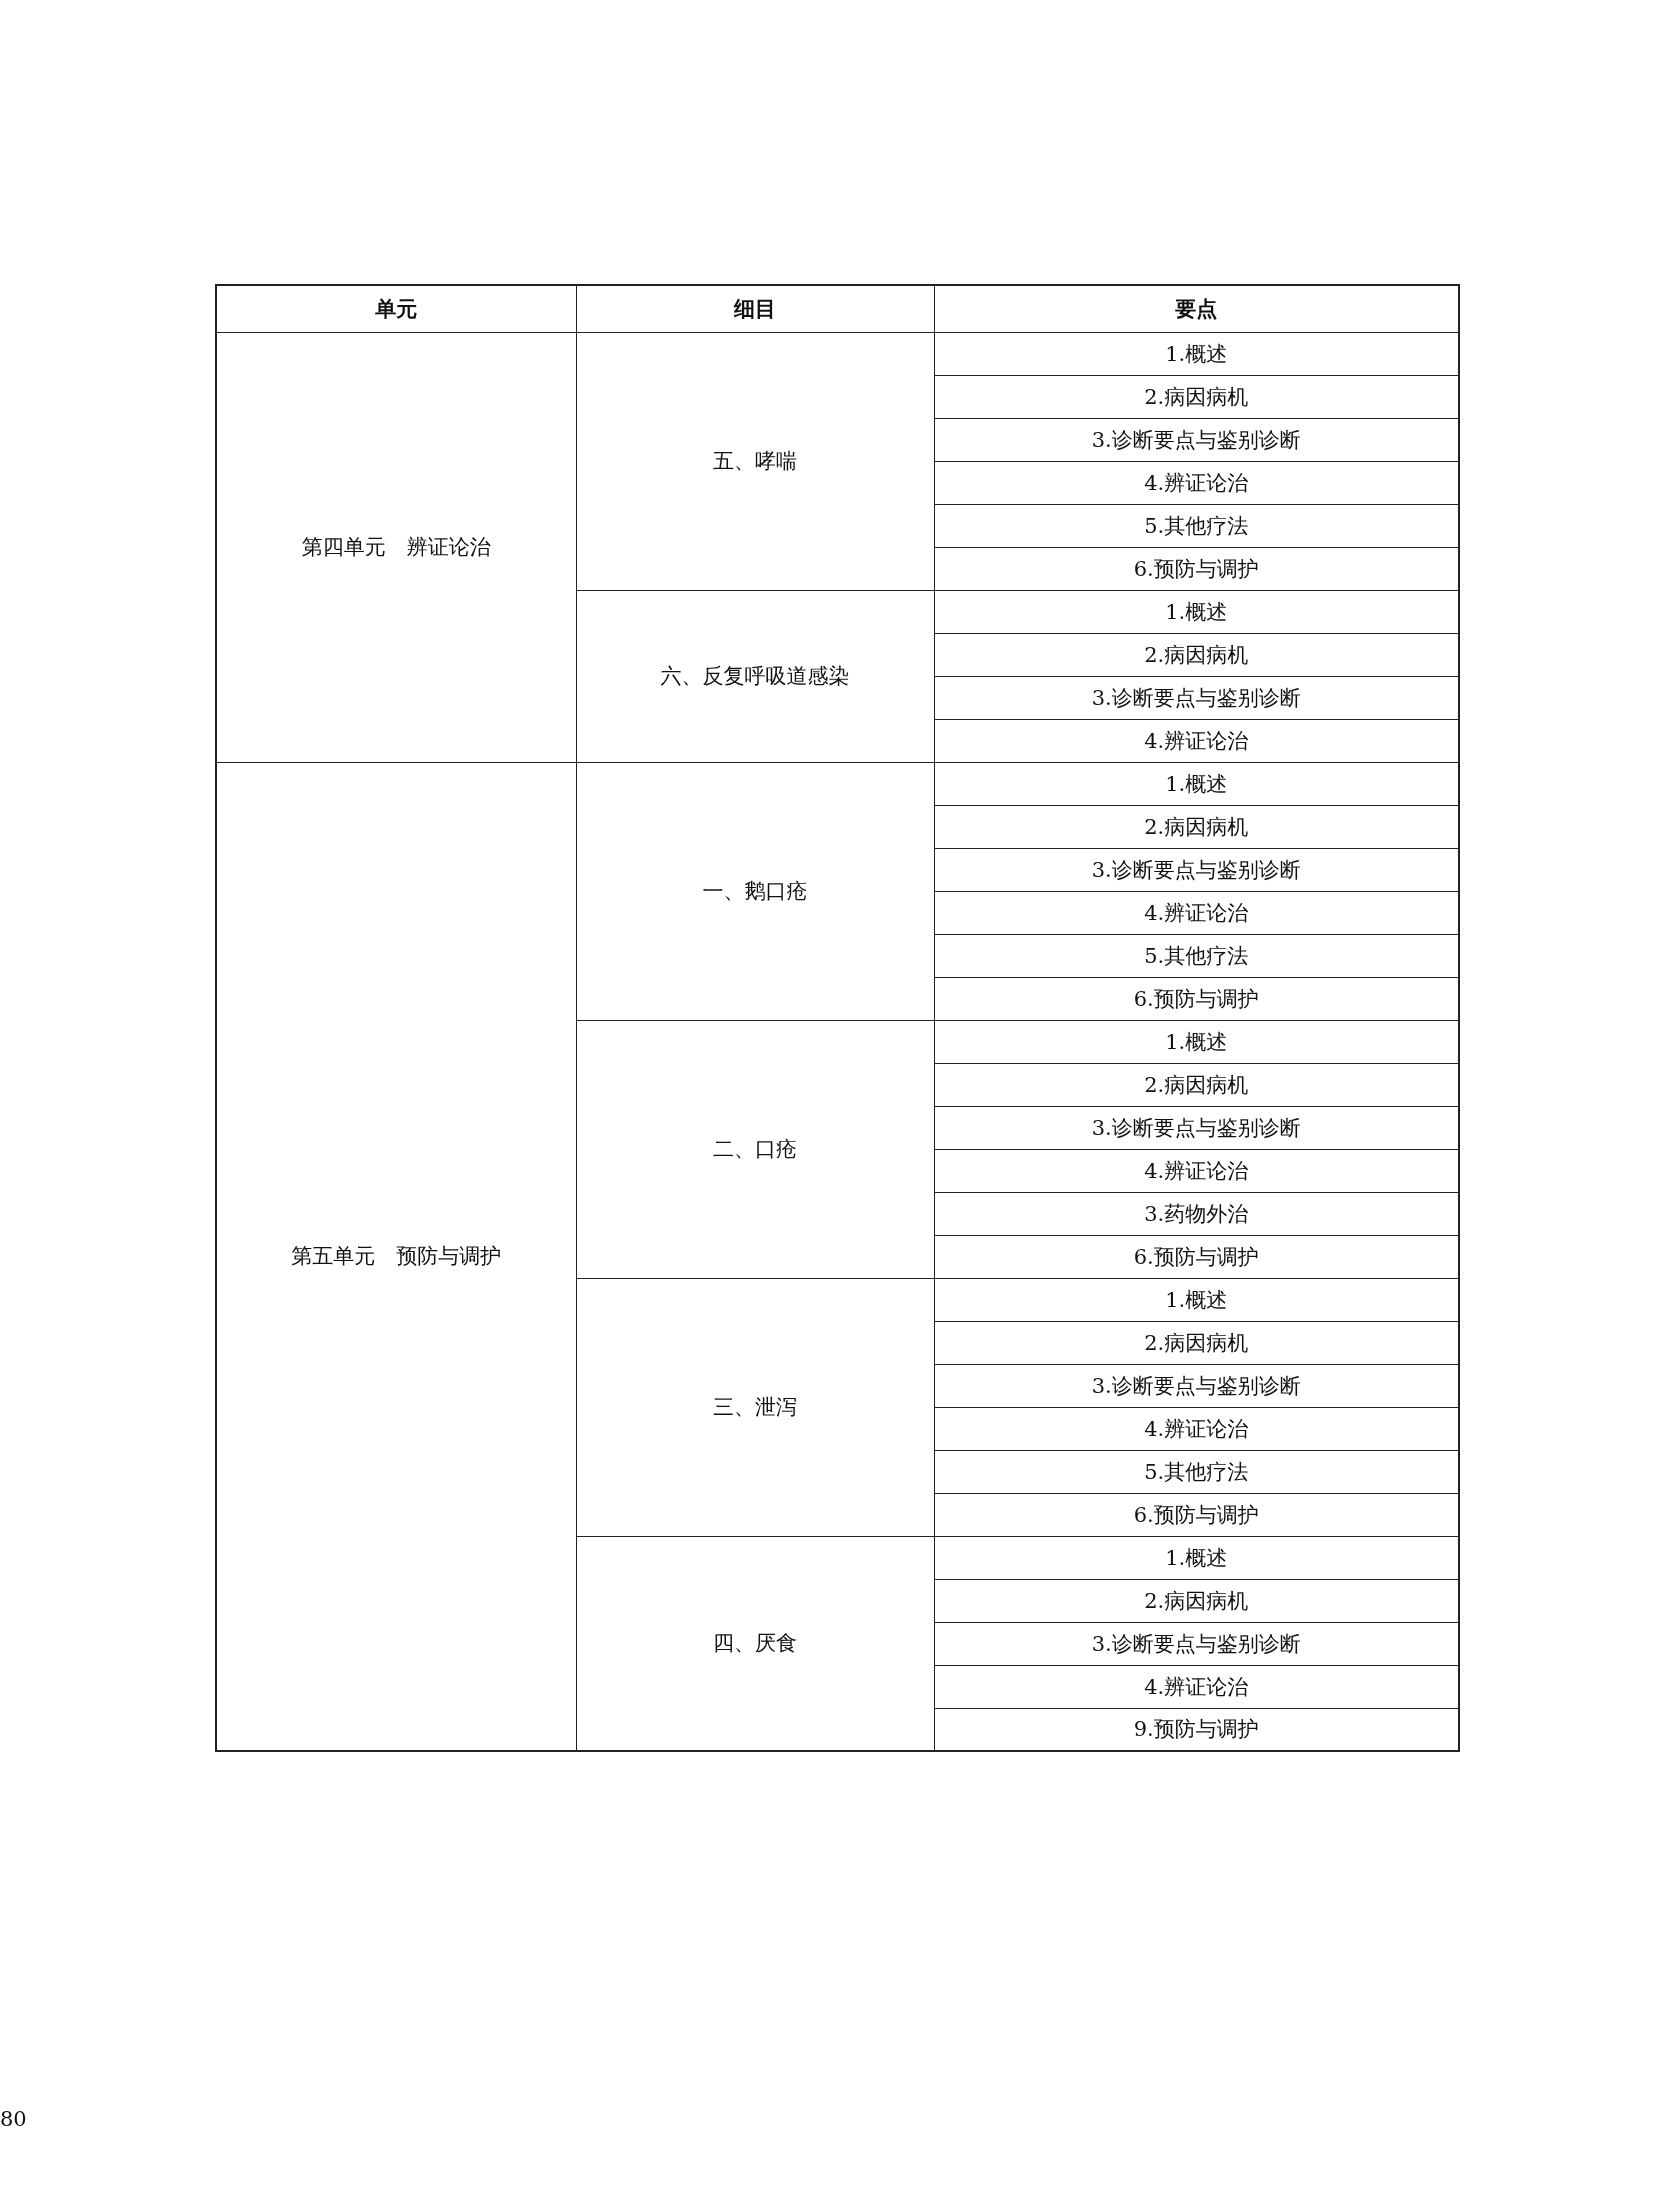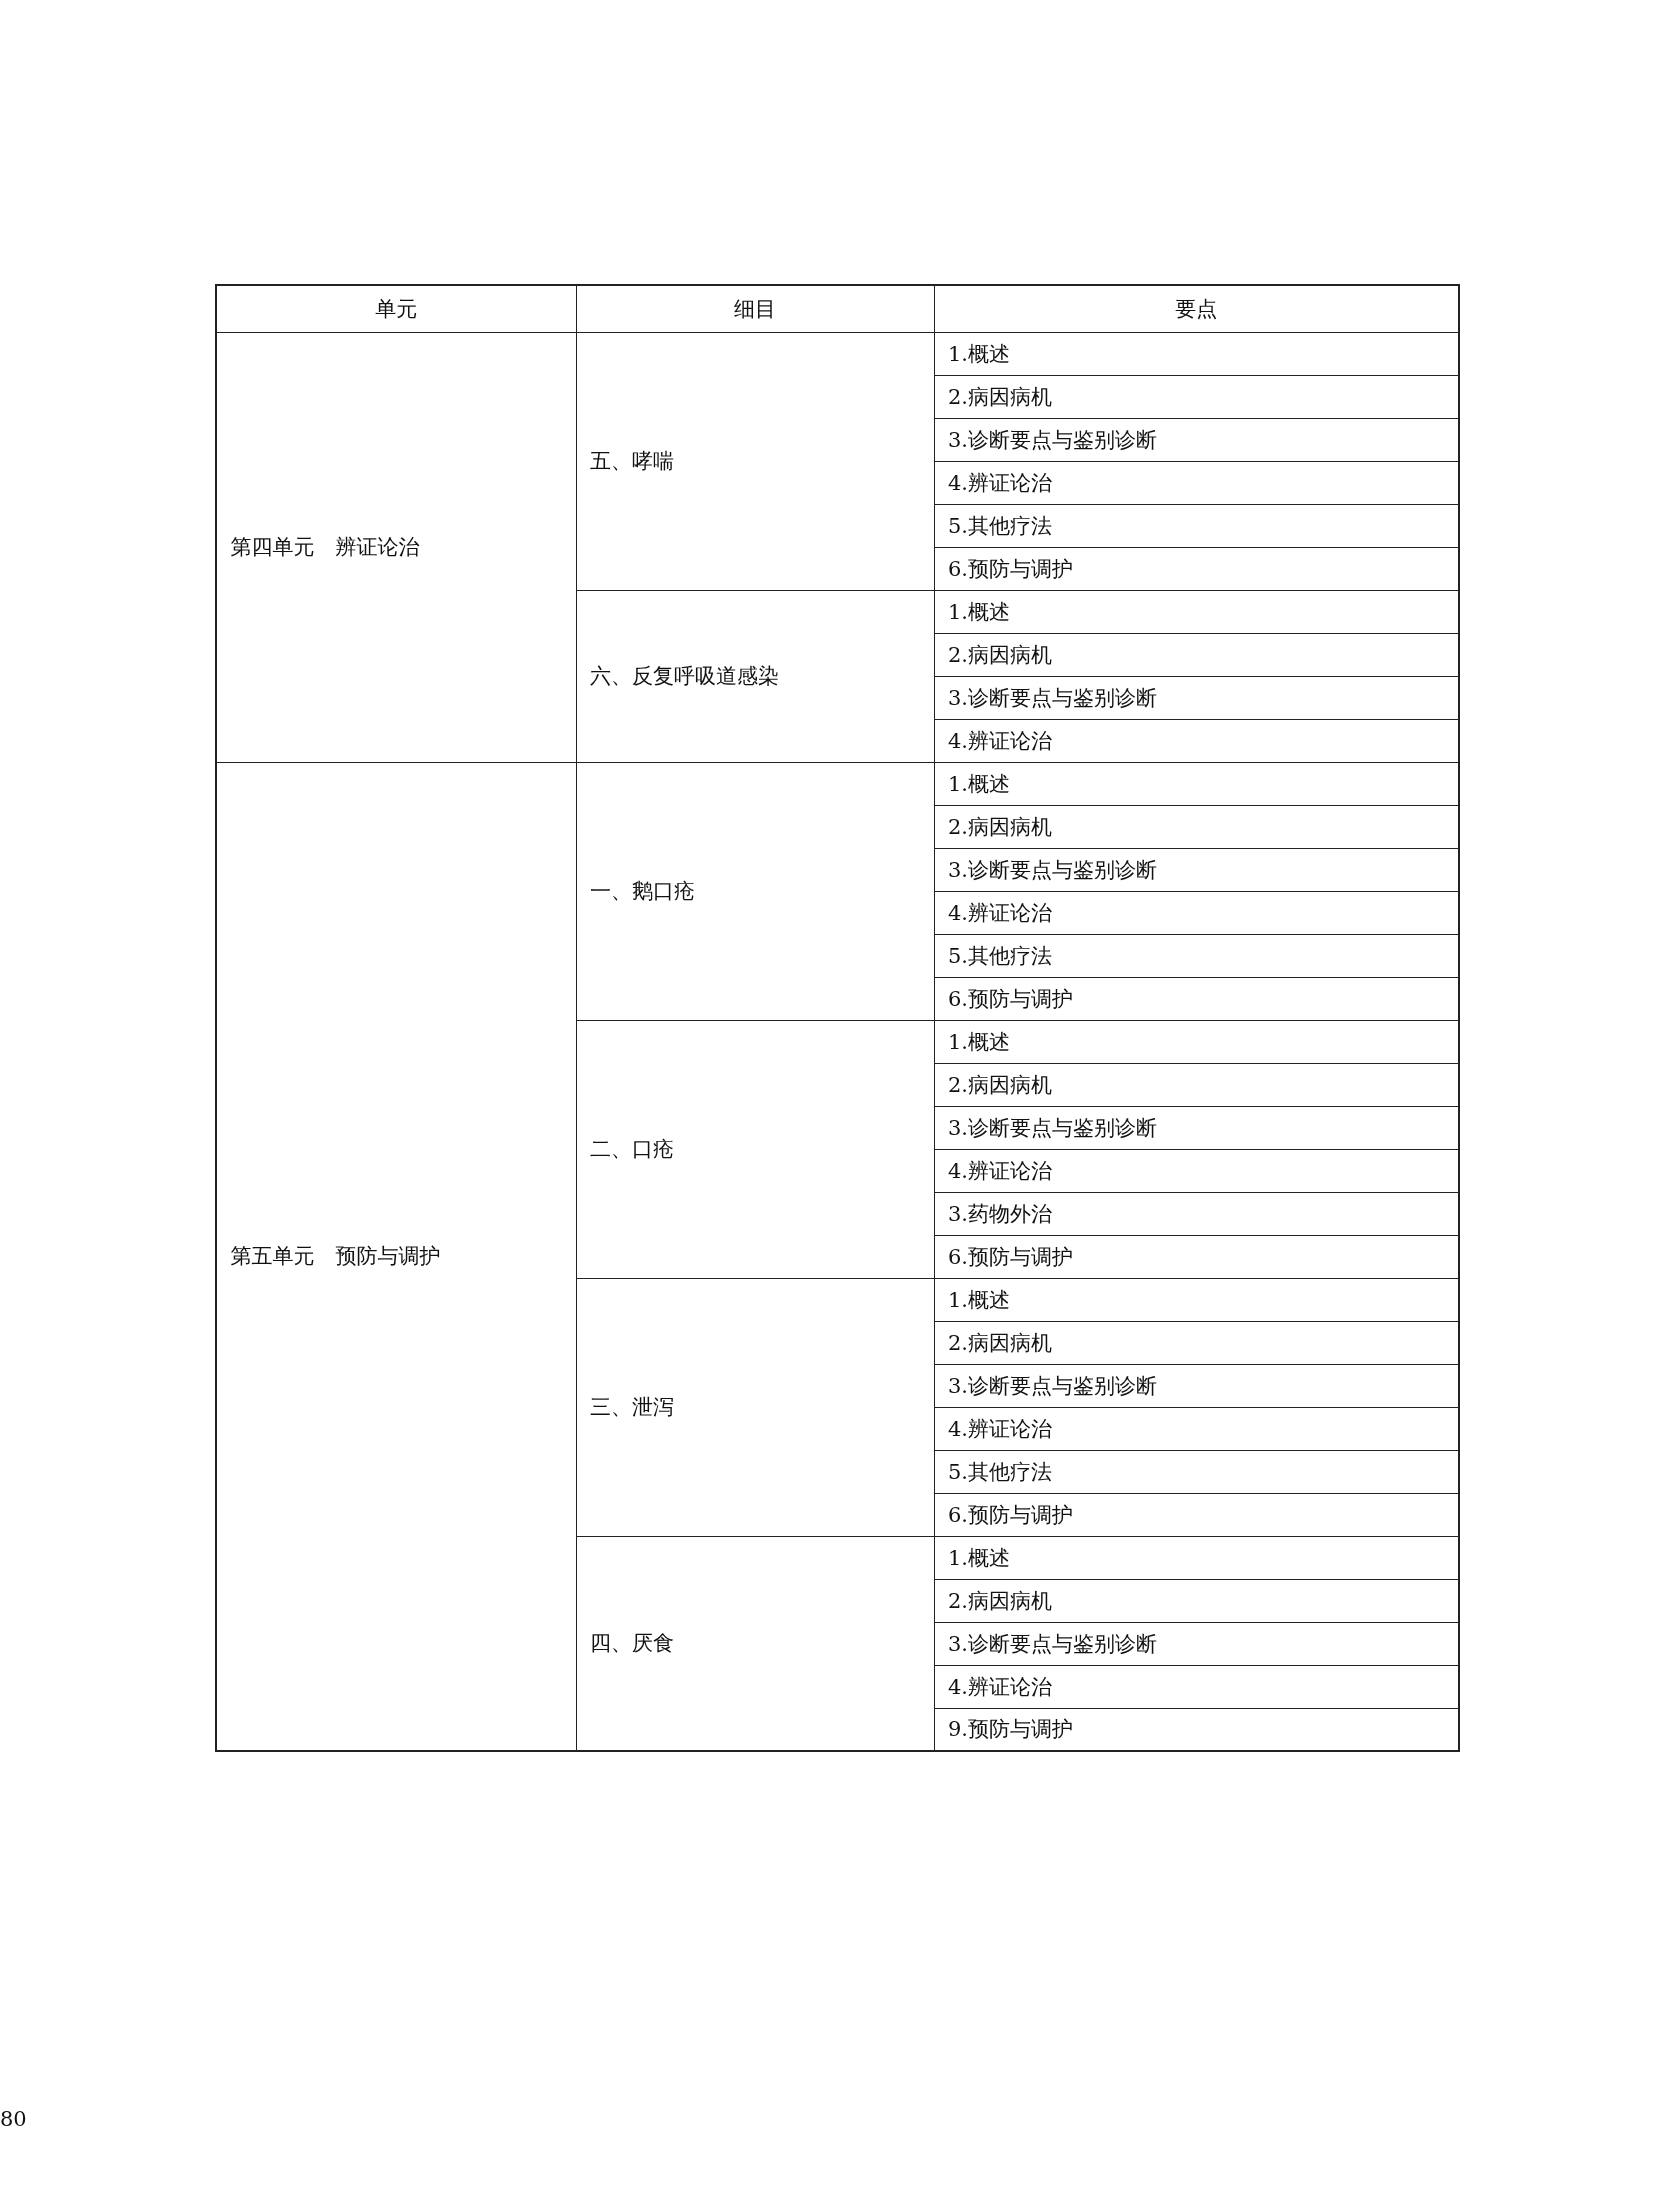--- a/index.html
+++ b/index.html
@@ -1,20 +1,20 @@
 <!DOCTYPE html>
 <html><head>
 <meta charset="utf-8">
 <style>
   html, body { margin:0; padding:0; background:#fff; }
   body { width:1672px; height:2199px; position:relative; font-family:"DejaVu Serif","Liberation Serif",serif; color:#111; }
   table.syllabus { position:absolute; left:215px; top:284px; width:1244px; border-collapse:collapse; border:2.9px solid #222; table-layout:fixed; }
   table.syllabus th, table.syllabus td { border:1.9px solid #222; font-size:21px; padding:0 13.4px; height:43px; box-sizing:border-box; }
-  table.syllabus th { height:47px; font-family:"DejaVu Sans","Liberation Sans",sans-serif; font-weight:normal; text-align:center; font-size:21px; }
-  table.syllabus td { text-align:left; vertical-align:middle; }
+  table.syllabus th { height:47px; font-family:"DejaVu Sans","Liberation Sans",sans-serif; font-weight:bold; text-align:center; font-size:21px; }
+  table.syllabus td { text-align:center; vertical-align:middle; }
   col.c1 { width:360px; } col.c2 { width:358px; } col.c3 { width:525px; }
   .page-number { position:absolute; top:2107px; left:0; width:1672px; font-size:21px; }
 </style>
 </head>
 <body>
 
 <table class="syllabus">
   <colgroup>
       <col class="c1">
       <col class="c2">

